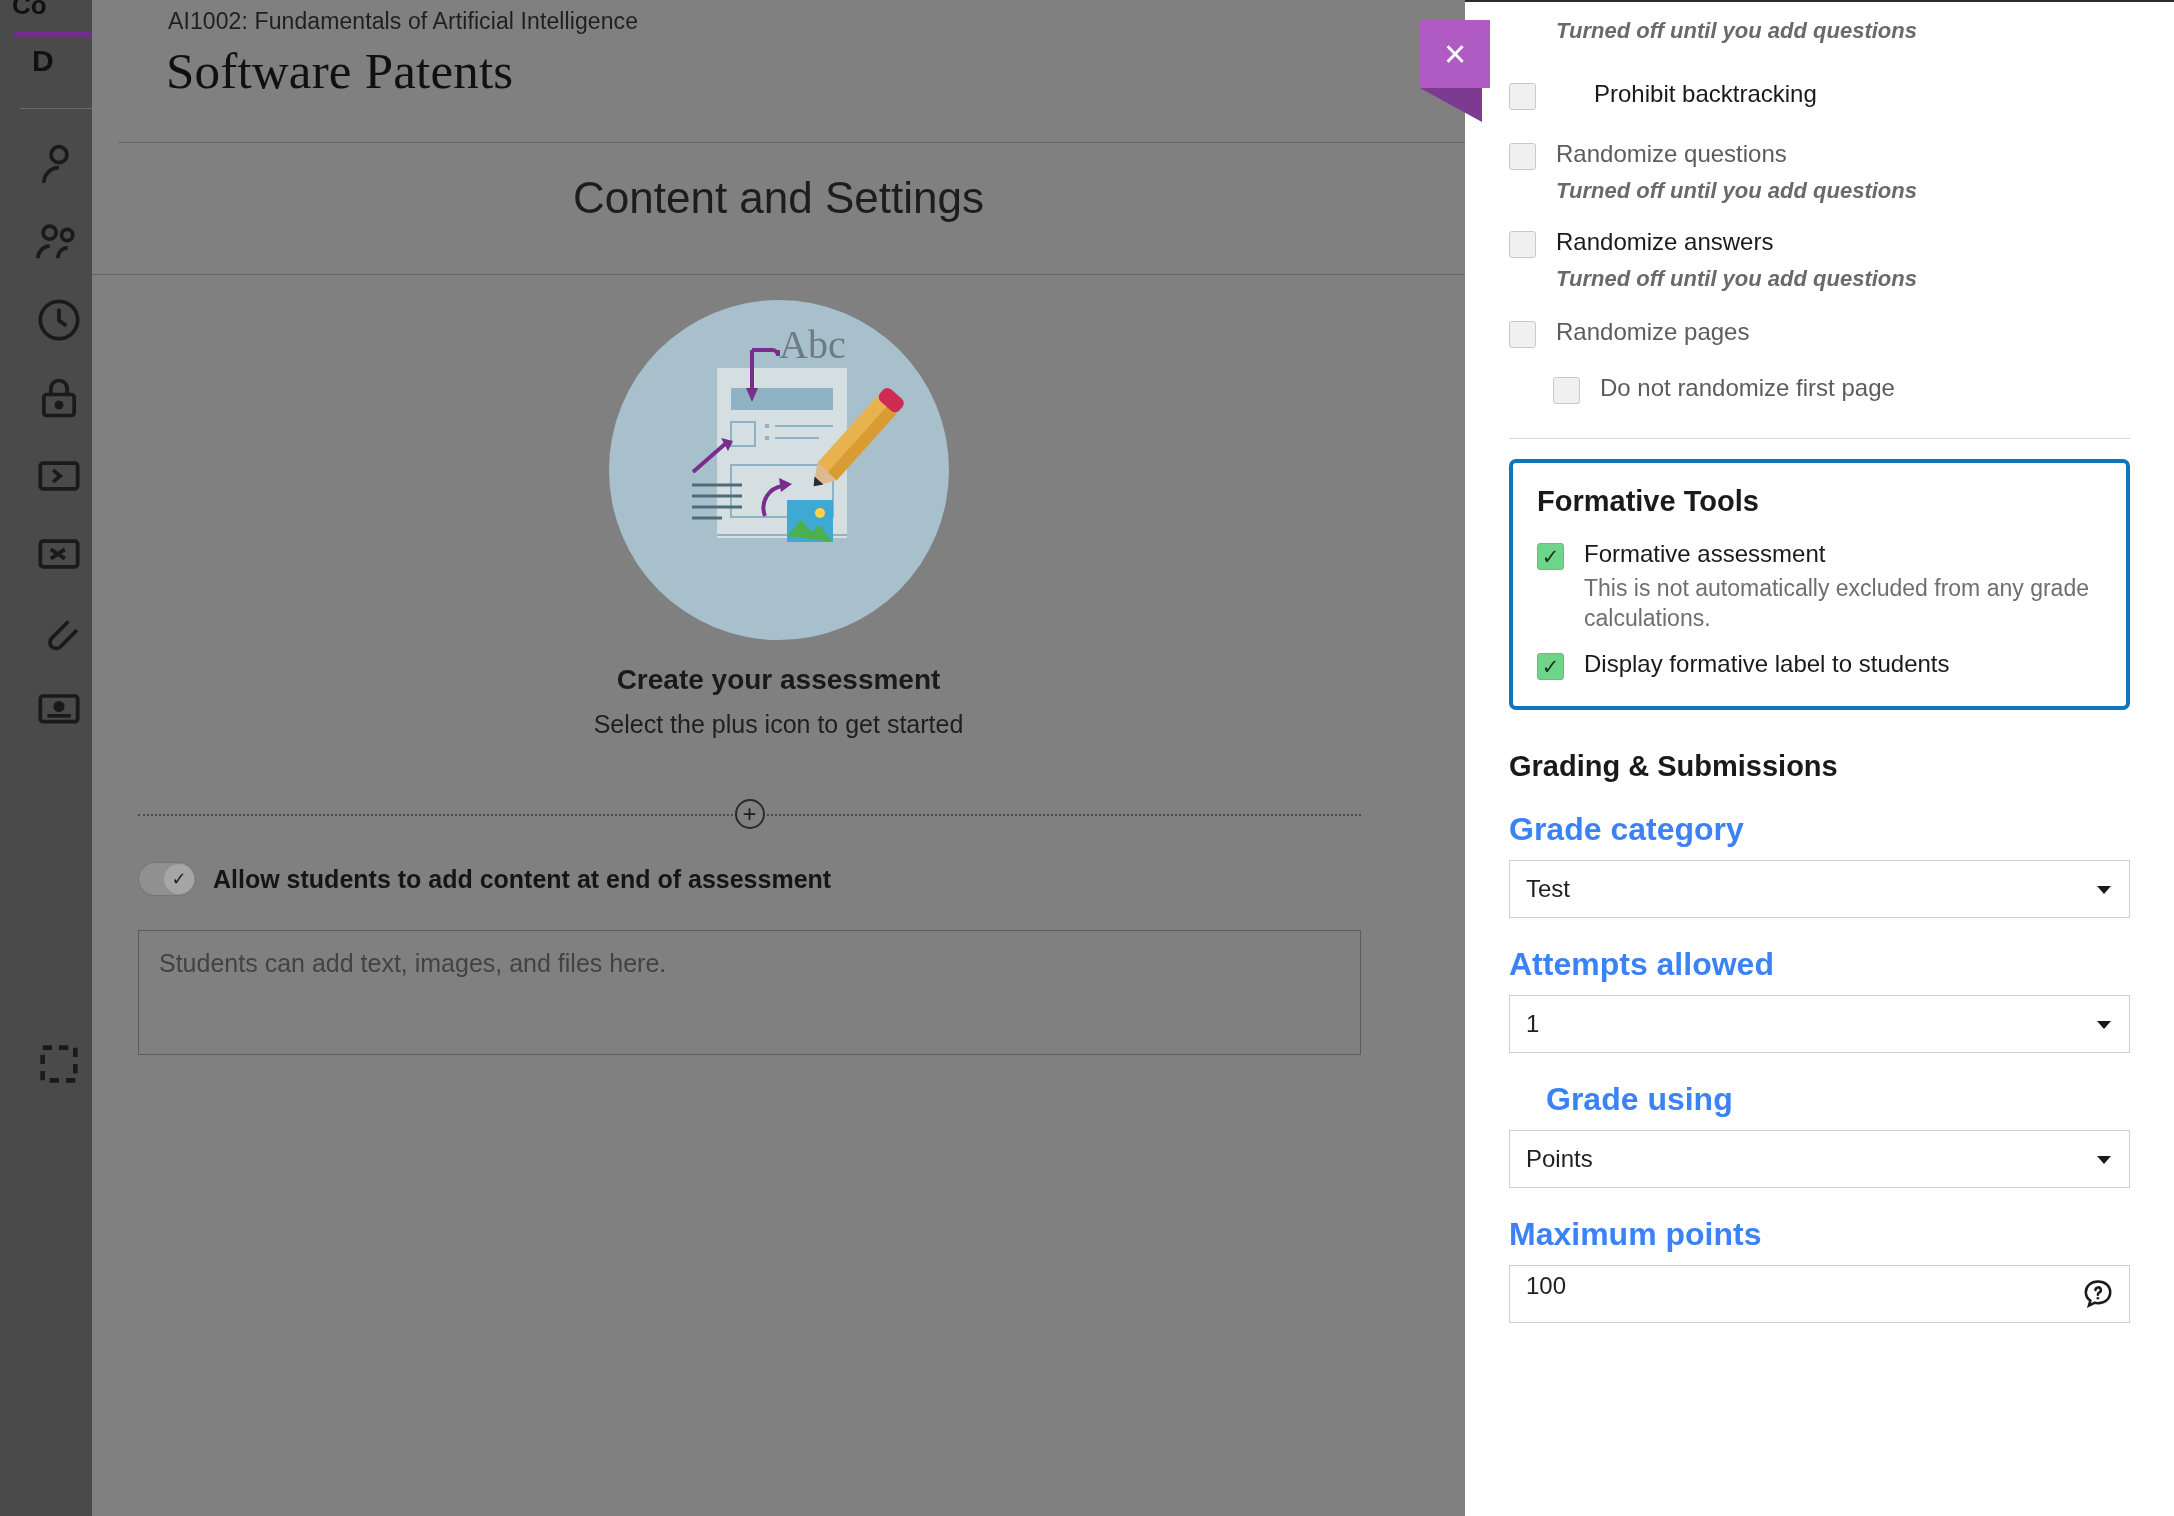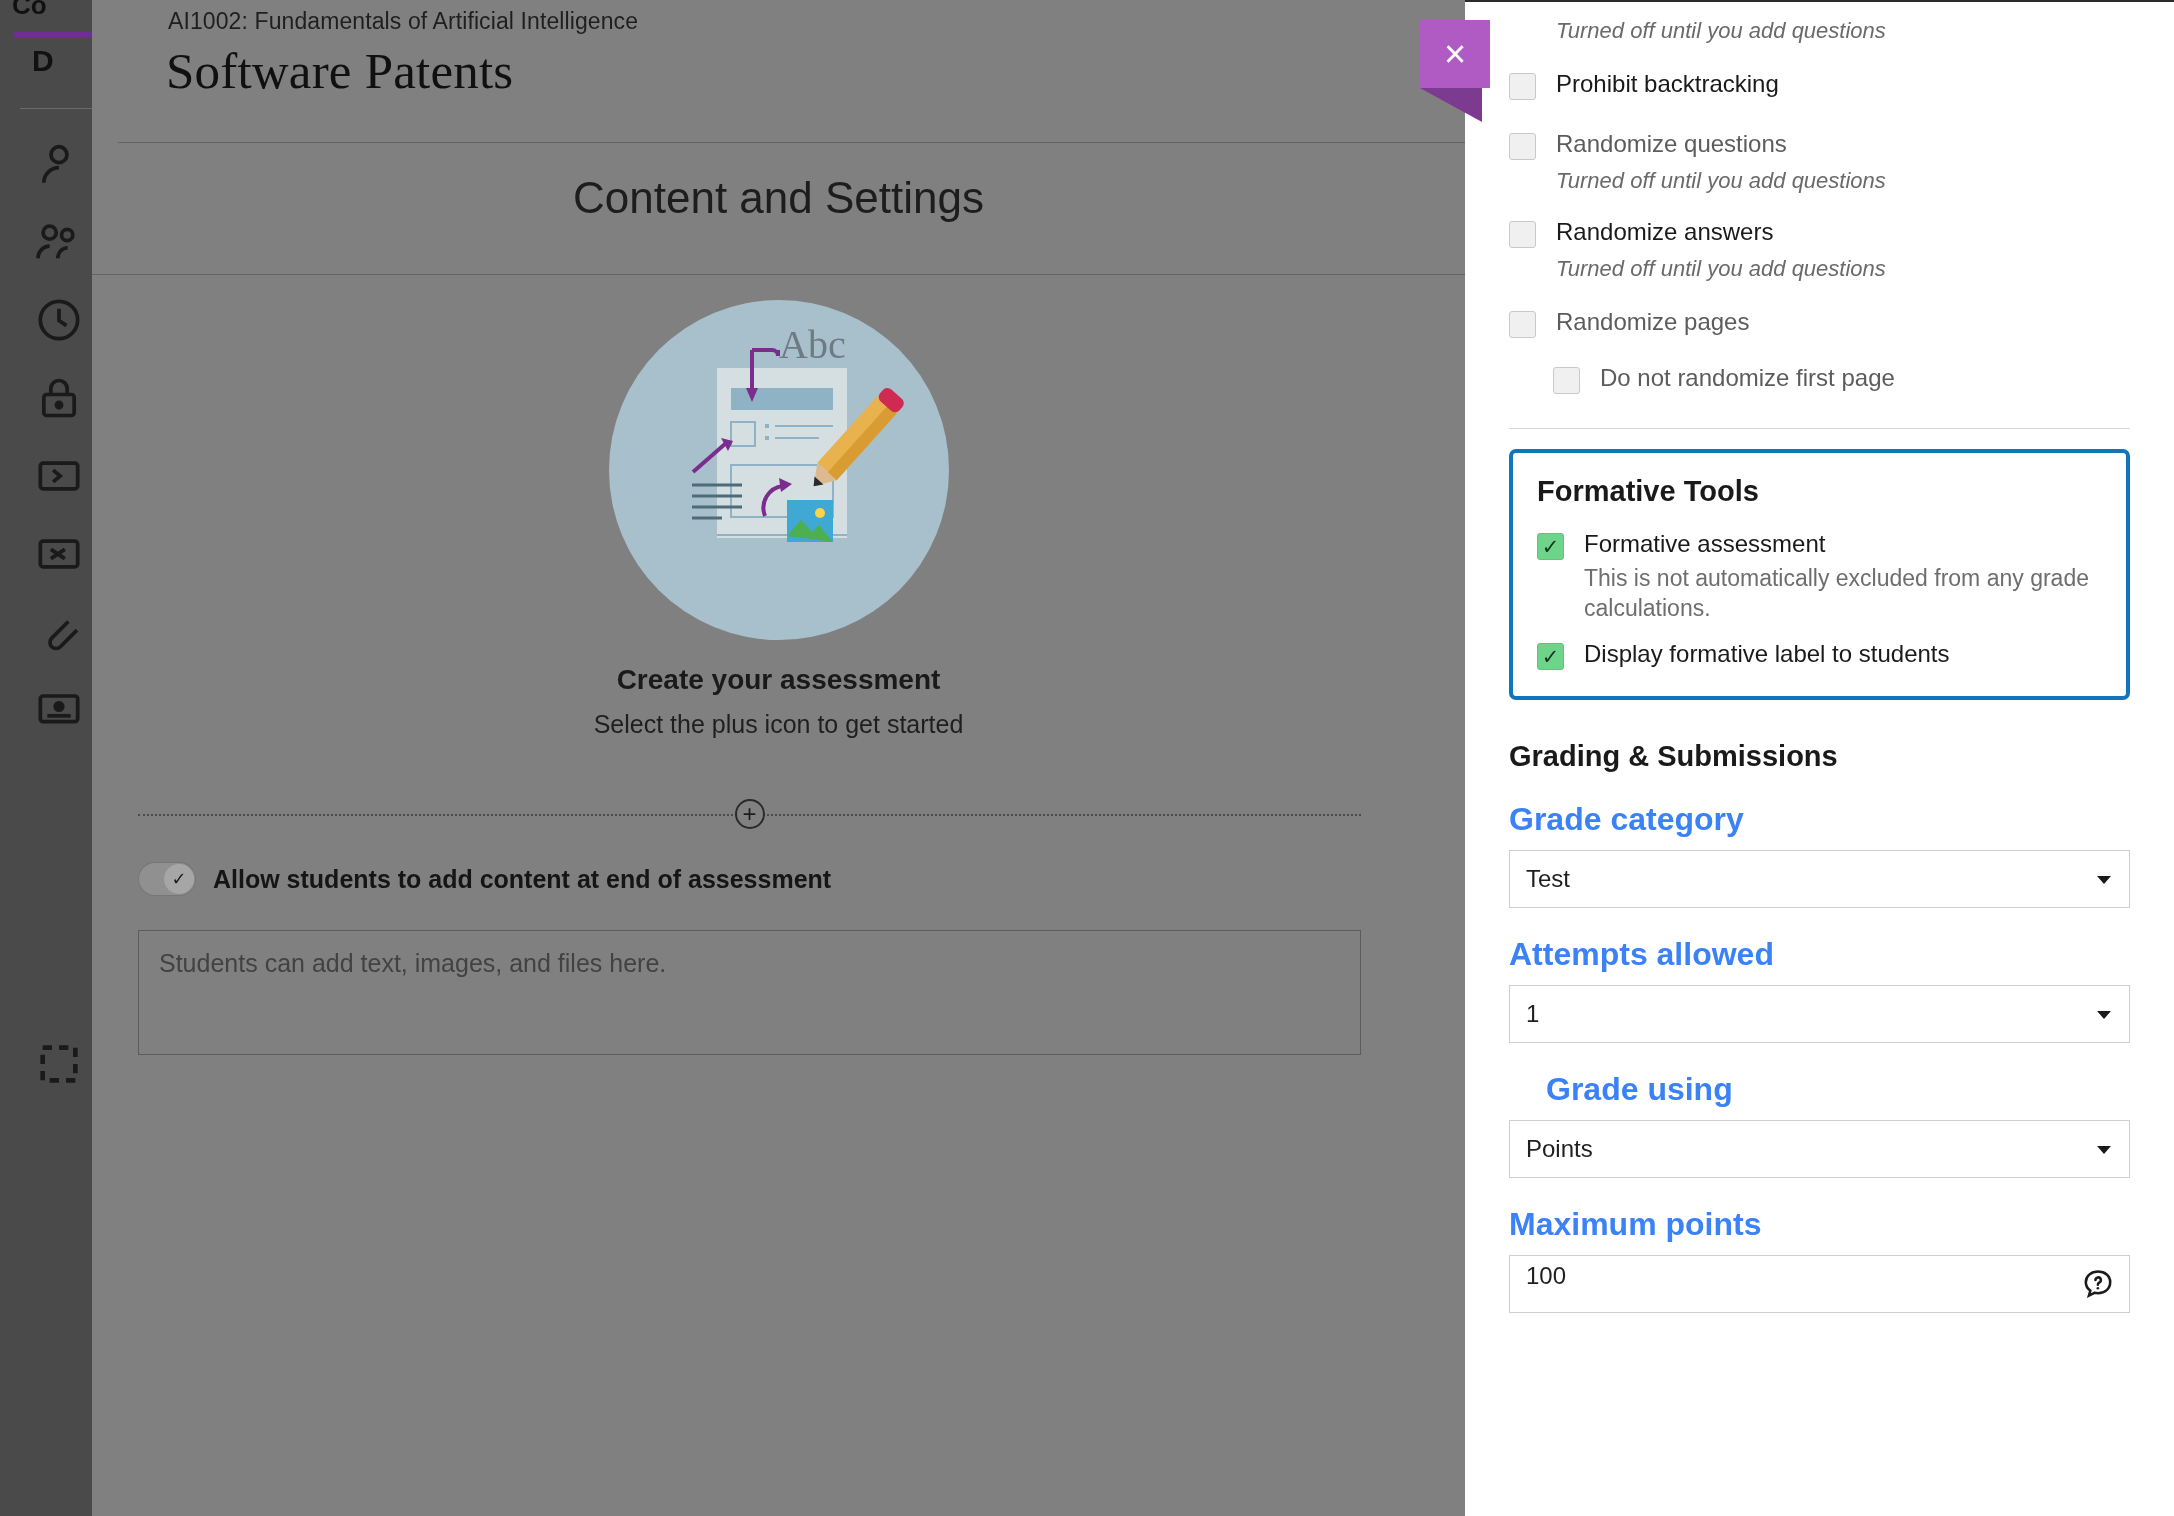--- a/index.html
+++ b/index.html
@@ -174,20 +174,21 @@
   .cb.checked {
     background: #6dd48a; border-color: #5dc47b;
     display: flex; align-items: center; justify-content: center;
     color: #17321f; font-size: 21px; line-height: 1;
   }
   .cb-label { margin-left: 20px; font-size: 24px; color: #1a1a1a; }
   .cb-label.muted { color: #5c5c5c; }
   .hint {
     font-style: italic; font-size: 22px; color: #6a6a6a;
     margin: 8px 0 0 47px;
+    font-weight: bold;
   }
   .sub-note {
     font-size: 23px; color: #6e6e6e; margin: 2px 0 0 0; line-height: 1.3;
   }
 
   .divider { height: 1px; background: #d8d8d8; margin: 34px 0 0 0; }
 
   
   .focus-card {
     border: 4px solid #0f76bd; border-radius: 7px;
@@ -399,21 +400,21 @@
     </div>
   </div>
 
   <div class="panel">
     <div class="panel-topline"></div>
 
     <div class="panel-scroll">
 
       <div class="hint" style="margin-top:18px;">Turned off until you add questions</div>
 
-      <div class="cb-row" style="margin-top:26px;">
+      <div class="cb-row" style="margin-top:36px;gap:38px;">
         <div class="cb"></div>
         <div class="cb-label">Prohibit backtracking</div>
       </div>
 
       <div class="cb-row" style="margin-top:30px;">
         <div class="cb"></div>
         <div class="cb-label muted">Randomize questions</div>
       </div>
       <div class="hint">Turned off until you add questions</div>
 

